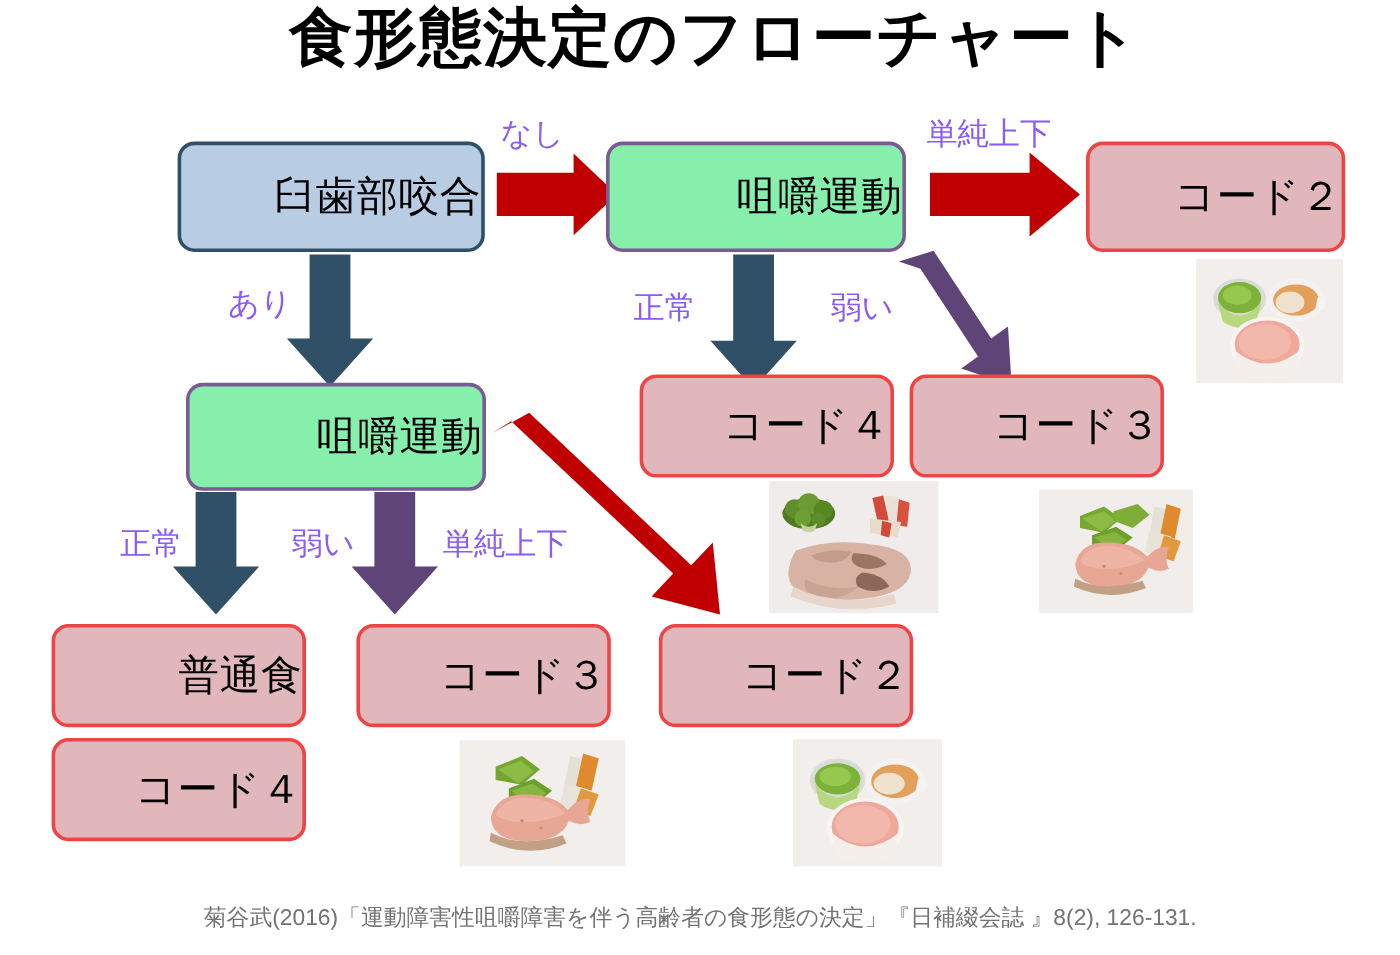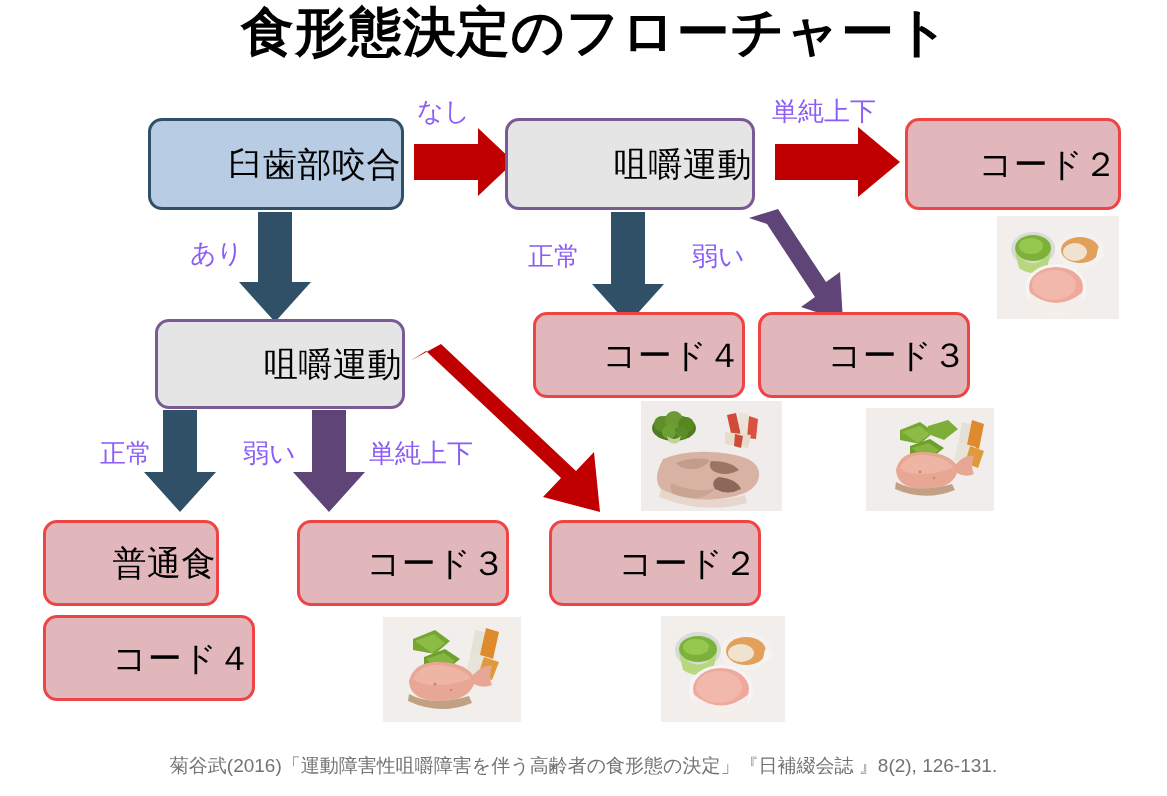--- a/index.html
+++ b/index.html
@@ -48,21 +48,21 @@
     line-height: 1;
     letter-spacing: 0.5px;
     white-space: nowrap;
     color: #000000;
   }
   .node.blue {
     background: #b8cce4;
     border: 3px solid #2f5066;
   }
   .node.purple {
-    background: #e5e5e5;
+    background: #86efac;
     border: 3px solid #7a5a92;
   }
   .node.pink {
     background: #e2b7bc;
     border: 3px solid #ef4444;
   }
 
   
   .edge-label {
     position: absolute;
@@ -289,21 +289,21 @@
   </div>
 
   <div class="node pink" style="left:758px; top:312px; width:212px; height:86px;">
     <span>コード３</span>
   </div>
 
   <div class="node purple" style="left:155px; top:319px; width:250px; height:90px;">
     <span>咀嚼運動</span>
   </div>
 
-  <div class="node pink" style="left:43px; top:520px; width:176px; height:86px;">
+  <div class="node pink" style="left:43px; top:520px; width:212px; height:86px;">
     <span>普通食</span>
   </div>
 
   <div class="node pink" style="left:43px; top:615px; width:212px; height:86px;">
     <span>コード４</span>
   </div>
 
   <div class="node pink" style="left:297px; top:520px; width:212px; height:86px;">
     <span>コード３</span>
   </div>

